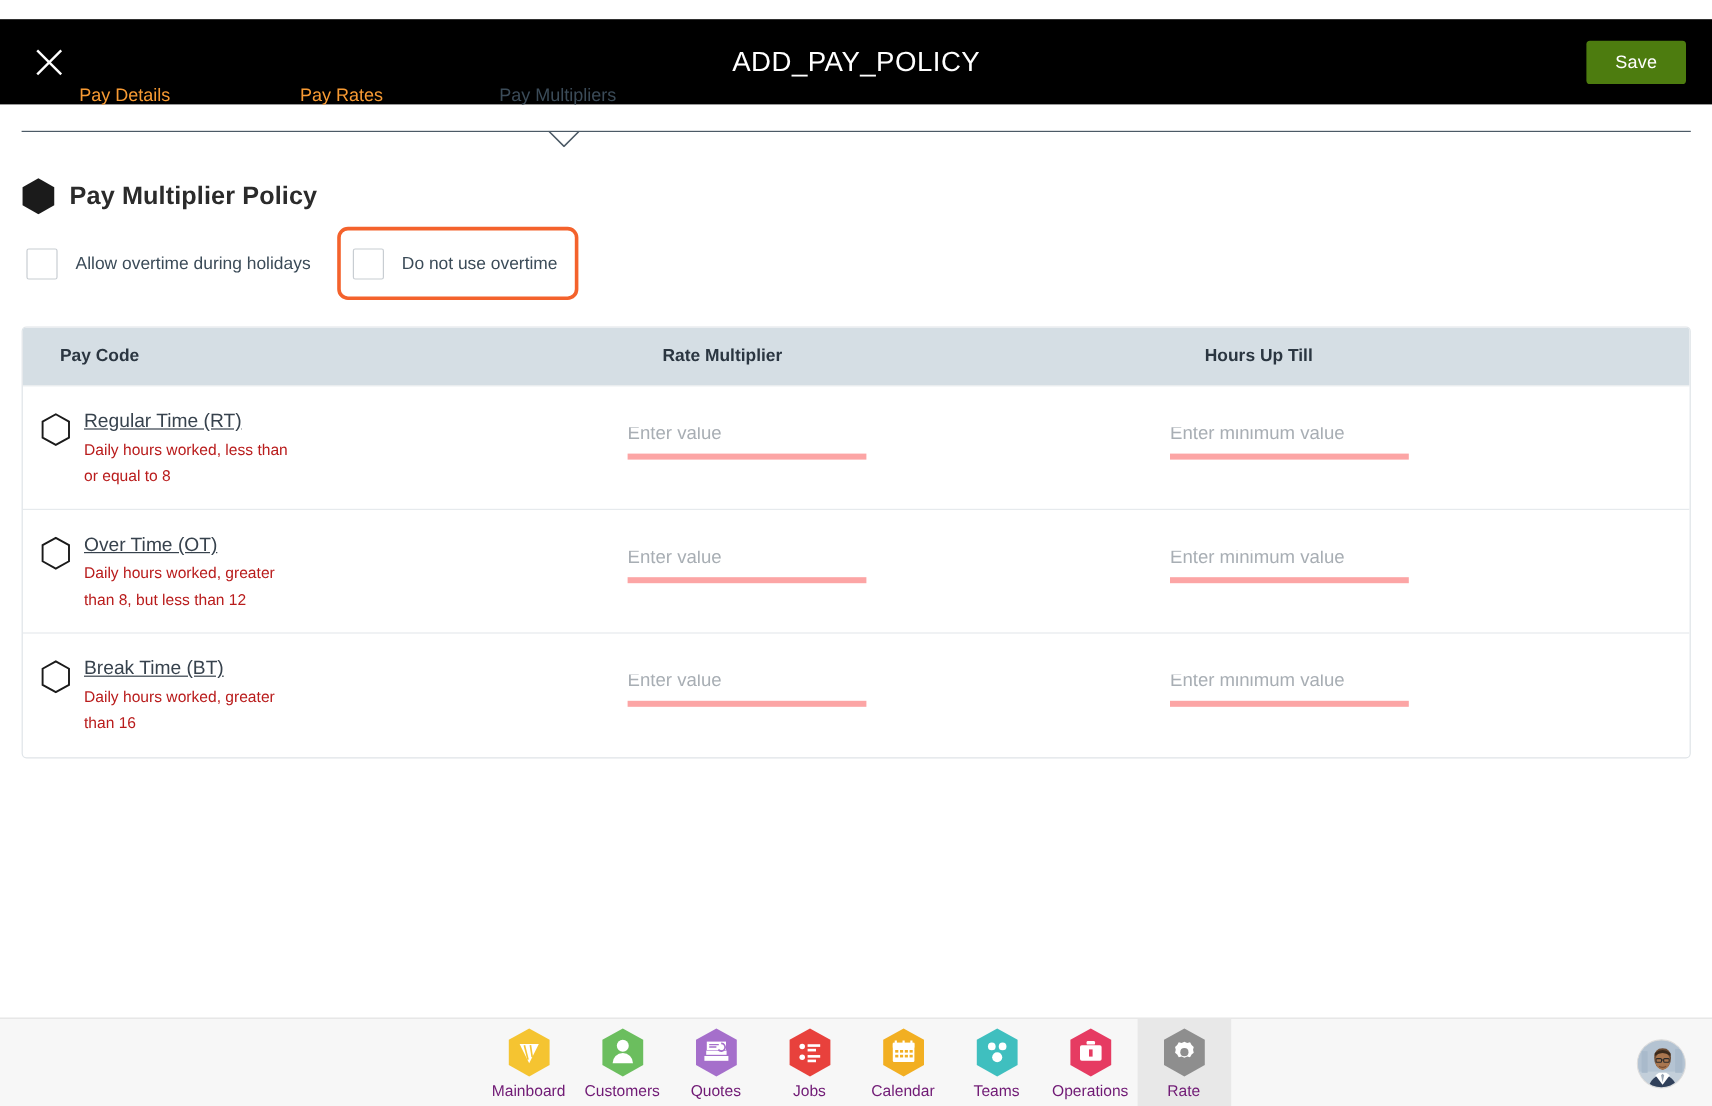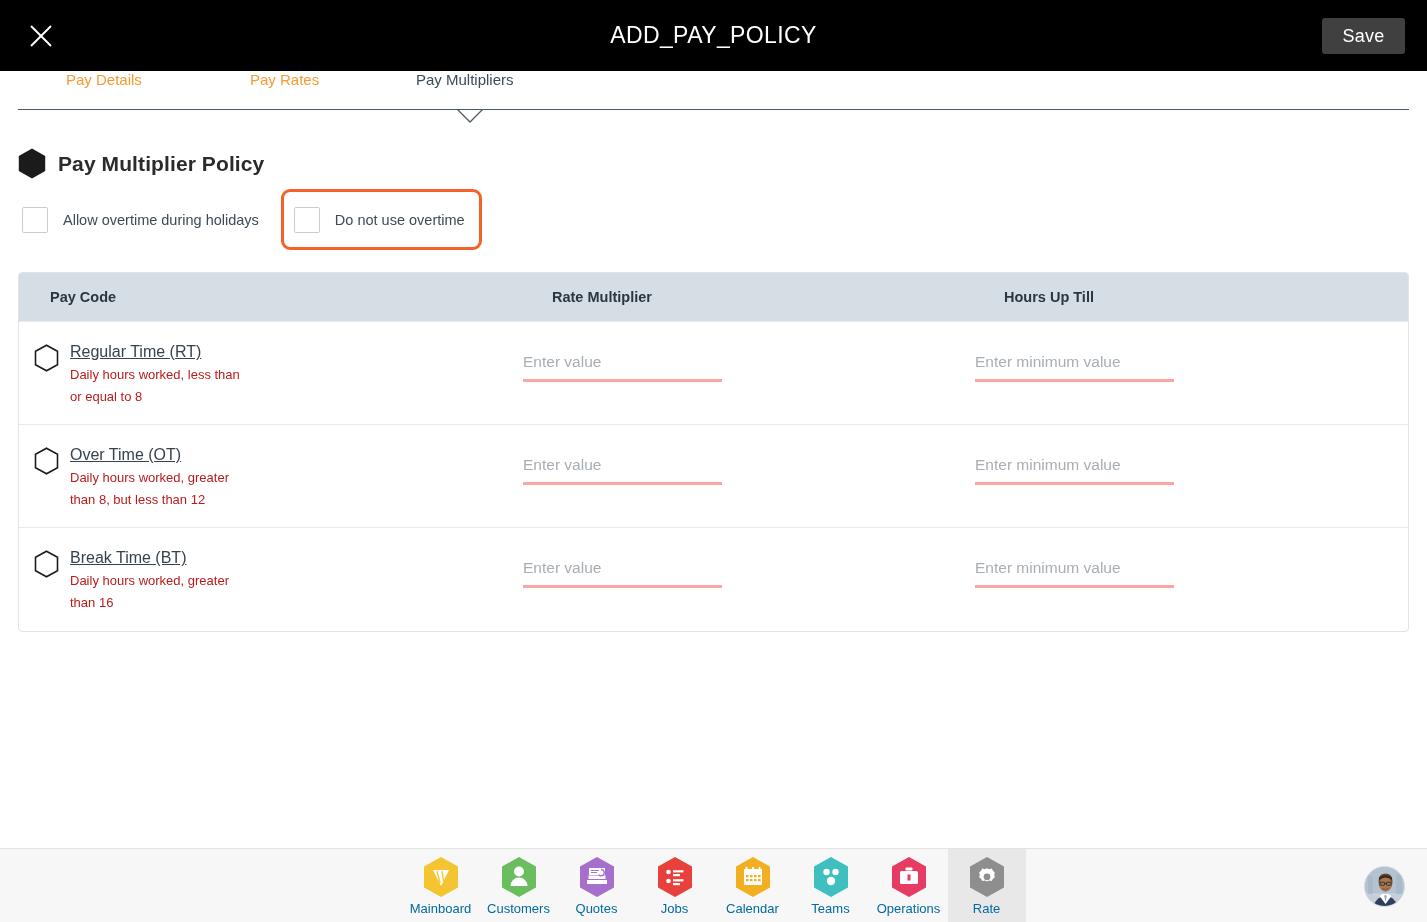--- a/index.html
+++ b/index.html
@@ -14,21 +14,21 @@
     background: #ffffff;
     font-family: "Liberation Sans", sans-serif;
     overflow: hidden;
     position: relative;
     color: #2e3d49;
   }
 
   
   .topbar {
     position: absolute;
-    left: 0; top: 0;
+    left: 0; top: 16px;
     width: 1427px;
     height: 71px;
     background: #000000;
   }
   .close-btn {
     position: absolute;
     left: 24px; top: 19px;
     width: 33px; height: 33px;
     cursor: pointer;
     display: flex;
@@ -45,25 +45,25 @@
     text-align: center;
     color: #ffffff;
     font-size: 23px;
     letter-spacing: 0.4px;
     pointer-events: none;
   }
   .save-btn {
     position: absolute;
     right: 22px; top: 18px;
     width: 83px; height: 36px;
-    background: #404040;
+    background: #4d7c0f;
     color: #ffffff;
     border: none;
     border-radius: 3px;
-    font-size: 18px;
+    font-size: 15px;
     font-family: "Liberation Sans", sans-serif;
     cursor: pointer;
     letter-spacing: 0.2px;
   }
 
   
   .tabbar {
     position: absolute;
     left: 0; top: 59px;
     width: 1242px;
@@ -214,21 +214,21 @@
     margin-top: 2px;
     max-width: 180px;
   }
   .cell-input {
     padding-top: 31px;
   }
   .cell-input.c1 { width: 452px; padding-left: 2px; }
   .cell-input.c2 { width: 435px; padding-left: 2px; }
   .ufield {
     border: none;
-    border-bottom: 3px solid #fca5a5;
+    border-bottom: 5px solid #fca5a5;
     outline: none;
     background: transparent;
     font-family: "Liberation Sans", sans-serif;
     font-size: 15.5px;
     color: #37424d;
     padding: 0 0 9px 0;
     height: 27px;
   }
   .ufield::placeholder { color: #a8aeb4; }
   .ufield.w1 { width: 199px; }
@@ -259,21 +259,21 @@
     align-items: center;
     justify-content: center;
     gap: 3px;
     cursor: pointer;
     text-decoration: none;
   }
   .nav-item.active { background: #e8e8e8; }
   .nav-ico { width: 38px; height: 42px; display: block; }
   .nav-label {
     font-size: 13px;
-    color: #0369a1;
+    color: #701a75;
     white-space: nowrap;
     text-align: center;
   }
   .avatar {
     position: absolute;
     right: 22px; top: 17px;
     width: 41px; height: 41px;
     border-radius: 50%;
     overflow: hidden;
     border: 1px solid #dcdcdc;

